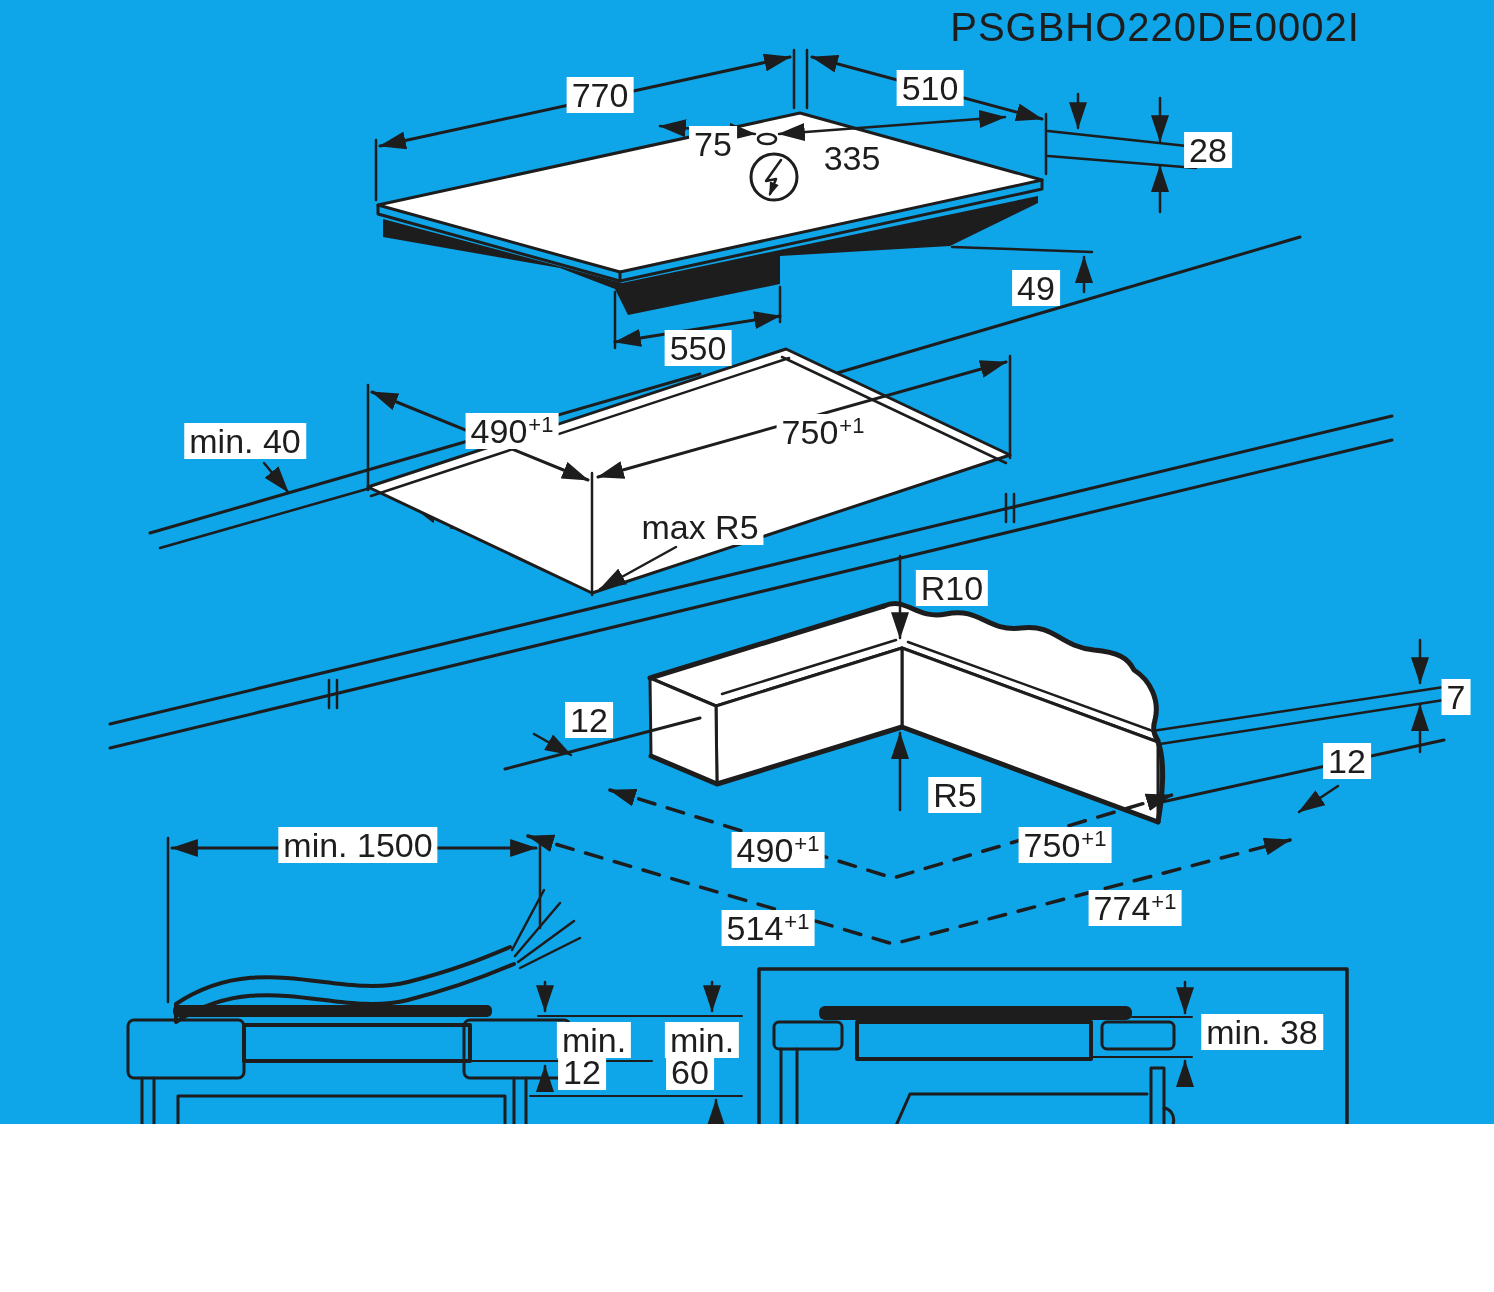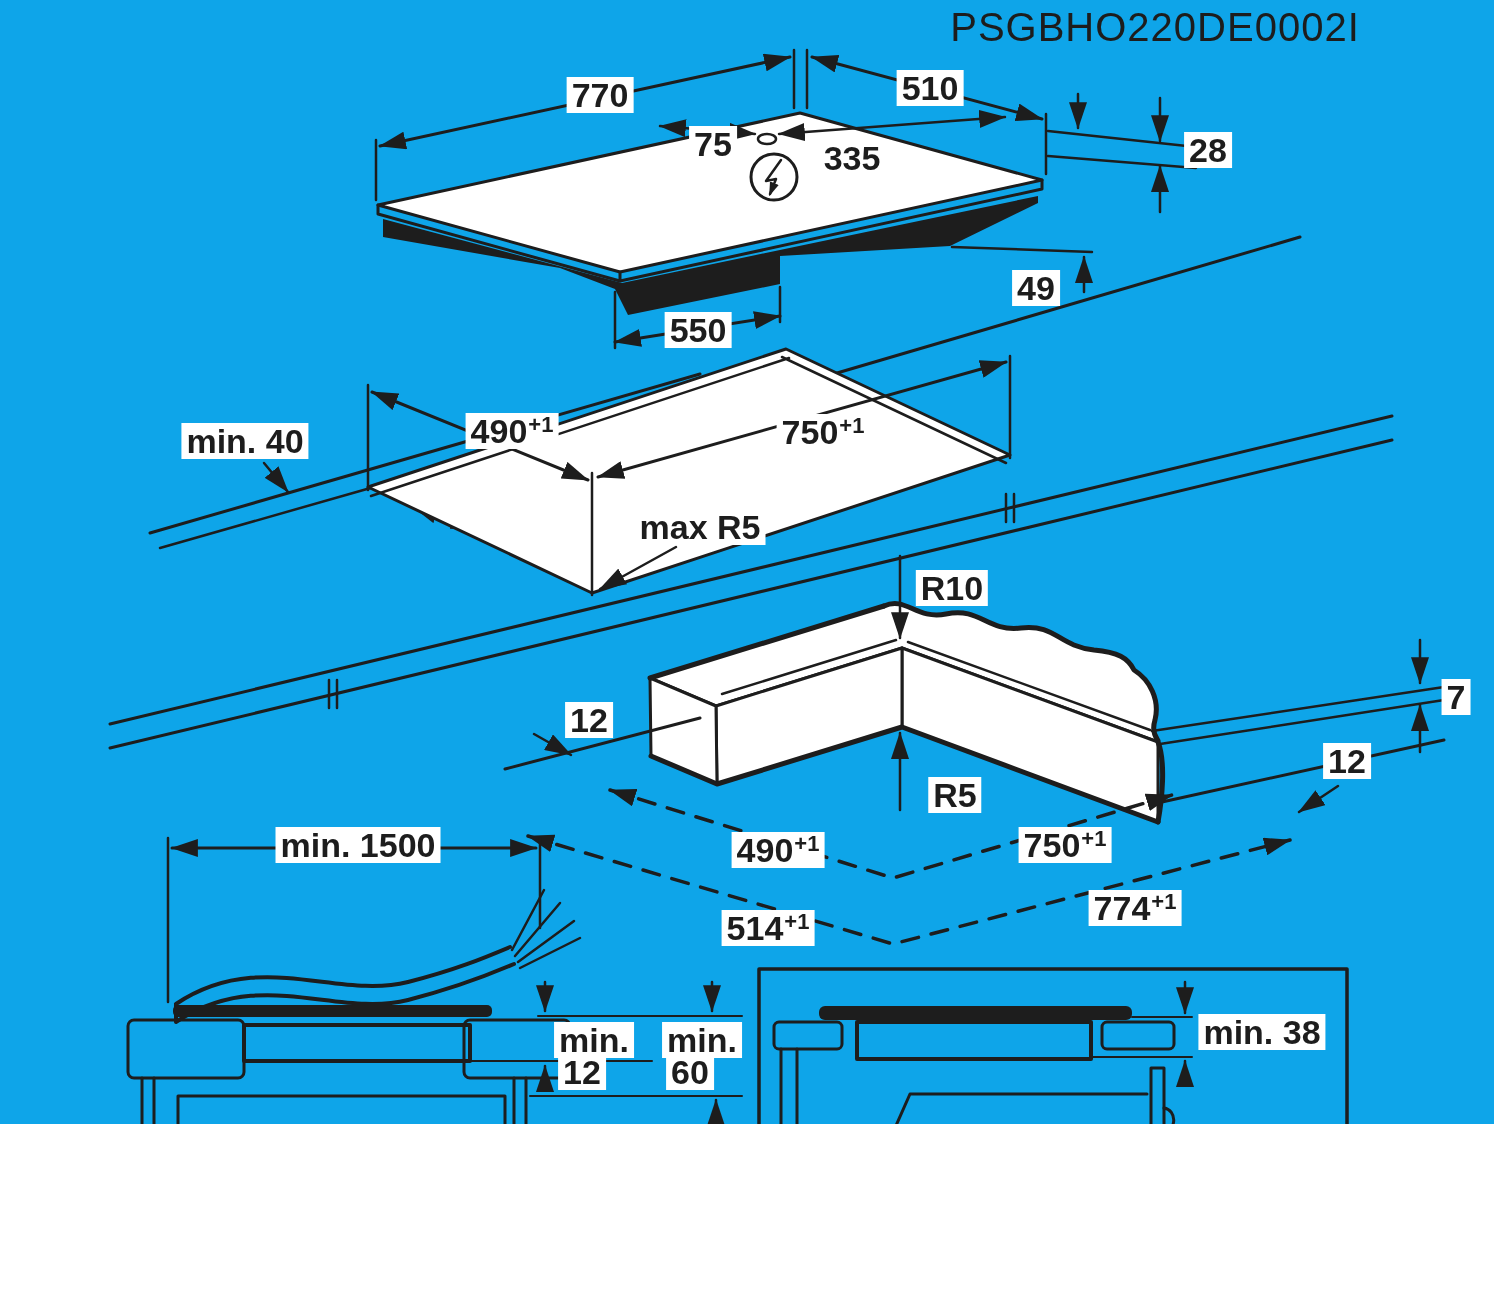--- a/index.html
+++ b/index.html
@@ -1,20 +1,20 @@
 <!DOCTYPE html>
 <html><head>
 <meta charset="utf-8">
 <style>
   html,body{margin:0;padding:0;background:#fff;}
   #stage{position:relative;width:1494px;height:1124px;background:#0ea5e9;overflow:hidden;
          font-family:"Liberation Sans","DejaVu Sans",sans-serif;color:#1d1d1d;}
   #stage svg{position:absolute;left:0;top:0;}
   .lbl{position:absolute;transform:translate(-50%,-50%);font-size:34px;line-height:1;
-       background:#fff;padding:1px 5px;white-space:nowrap;color:#1d1d1d;font-weight:bold;}
+       background:#fff;padding:1px 5px;white-space:nowrap;color:#1d1d1d;}
   .lbl .sup{font-size:22px;position:relative;top:-11px;padding-left:1px;}
   .title{position:absolute;transform:translate(-50%,-50%);font-size:40px;letter-spacing:1px;
          white-space:nowrap;color:#1d1d1d;}
 </style>
 </head>
 <body>
 
 <div id="stage">
 
 <svg width="1494" height="1292" viewBox="0 0 1494 1292">
@@ -144,21 +144,21 @@
 </svg>
 
   <div class="title" style="left:1155px;top:27px">PSGBHO220DE0002I</div>
 
   <div class="lbl" style="left:600px;top:95px">770</div>
   <div class="lbl" style="left:930px;top:88px">510</div>
   <div class="lbl" style="left:713px;top:144px">75</div>
   <div class="lbl" style="left:852px;top:158px">335</div>
   <div class="lbl" style="left:1208px;top:150px">28</div>
   <div class="lbl" style="left:1036px;top:288px">49</div>
-  <div class="lbl" style="left:698px;top:330px">550</div>
+  <div class="lbl" style="left:698px;top:348px">550</div>
 
   <div class="lbl" style="left:245px;top:441px">min. 40</div>
   <div class="lbl" style="left:512px;top:431px">
     <span>490</span><span class="sup">+1</span>
   </div>
   <div class="lbl" style="left:823px;top:432px">
     <span>750</span><span class="sup">+1</span>
   </div>
   <div class="lbl" style="left:700px;top:527px">max R5</div>
 

